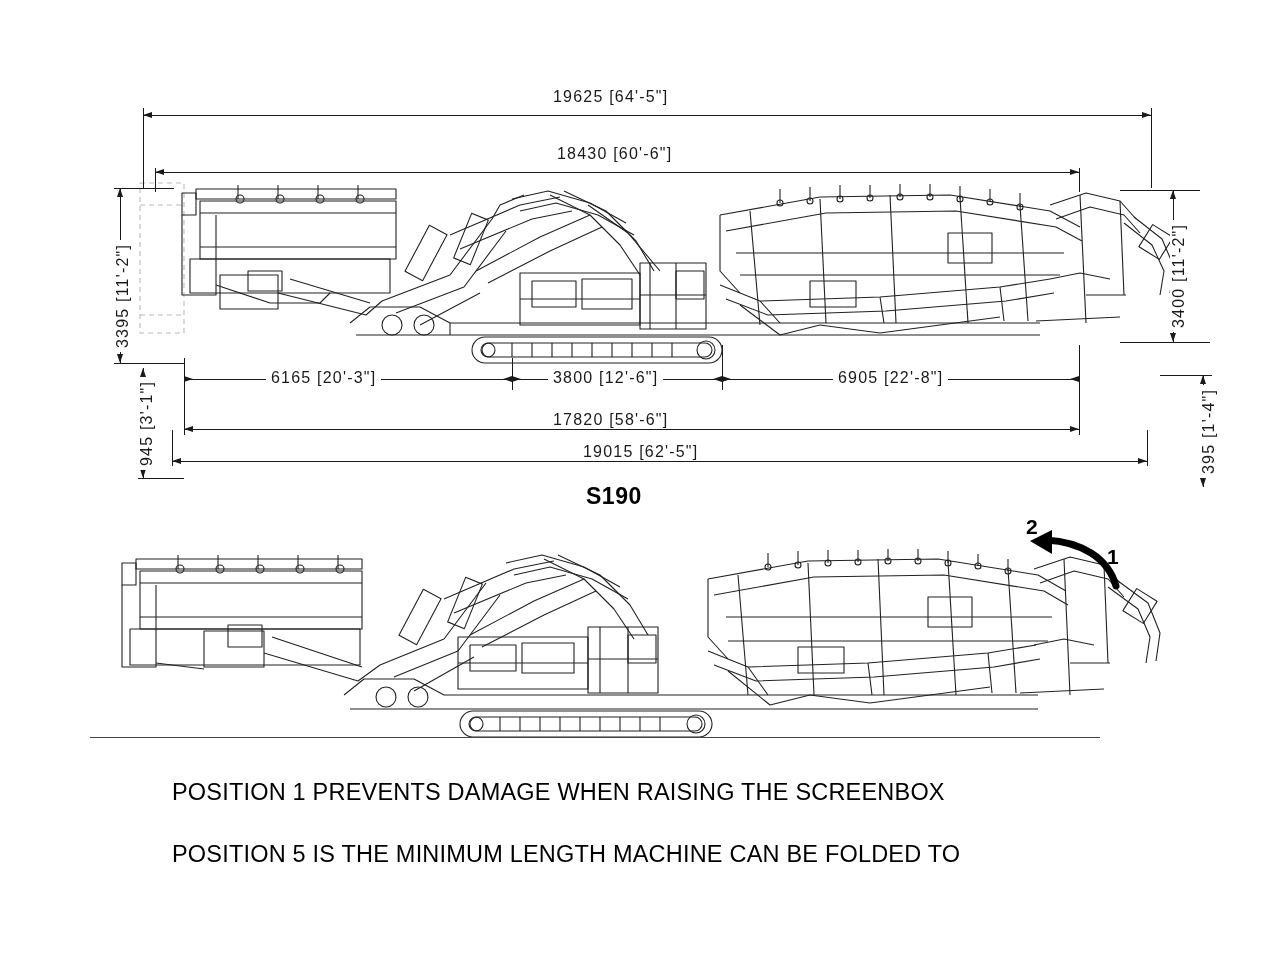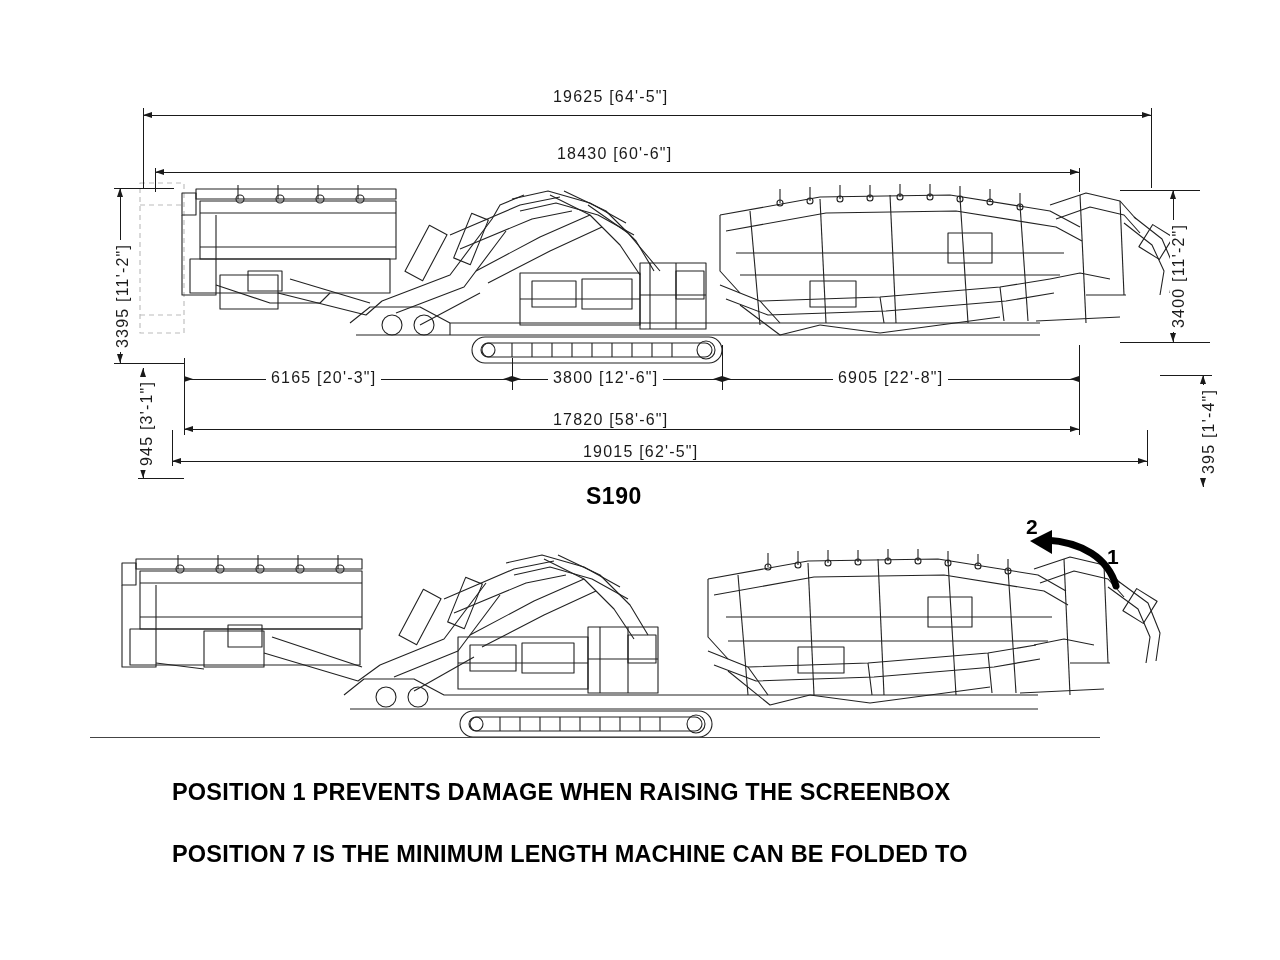--- a/index.html
+++ b/index.html
@@ -78,21 +78,21 @@
   .model-label {
     position: absolute;
     font-size: 23px;
     font-weight: bold;
     color: #000;
     letter-spacing: 0.5px;
   }
   .note {
     position: absolute;
     font-size: 23.5px;
-    font-weight: bold;
+    font-weight: normal;
     color: #000;
     letter-spacing: 0.2px;
     white-space: nowrap;
   }
   .callout-num {
     position: absolute;
     font-size: 21px;
     font-weight: bold;
     color: #000;
   }
@@ -400,15 +400,15 @@
       <path d="M96 58 C 88 30, 62 14, 26 12" fill="none" stroke="#000" stroke-width="7" stroke-linecap="round"></path>
       <path d="M32 2 L10 13 L32 26 Z" fill="#000"></path>
     </svg>
   </div>
   <div class="callout-num" style="left:1026px; top:515px;">2</div>
   <div class="callout-num" style="left:1107px; top:545px;">1</div>
 
   <div class="ground-line" style="left:90px; top:737px; width:1010px;"></div>
 
   <div class="note" style="left:172px; top:779px;">POSITION 1 PREVENTS DAMAGE WHEN RAISING THE SCREENBOX</div>
-  <div class="note" style="left:172px; top:841px;">POSITION 7 IS THE MINIMUM LENGTH MACHINE CAN BE FOLDED TO</div>
+  <div class="note" style="left:172px; top:841px;">POSITION 5 IS THE MINIMUM LENGTH MACHINE CAN BE FOLDED TO</div>
 
 </div>
 
 </body></html>

